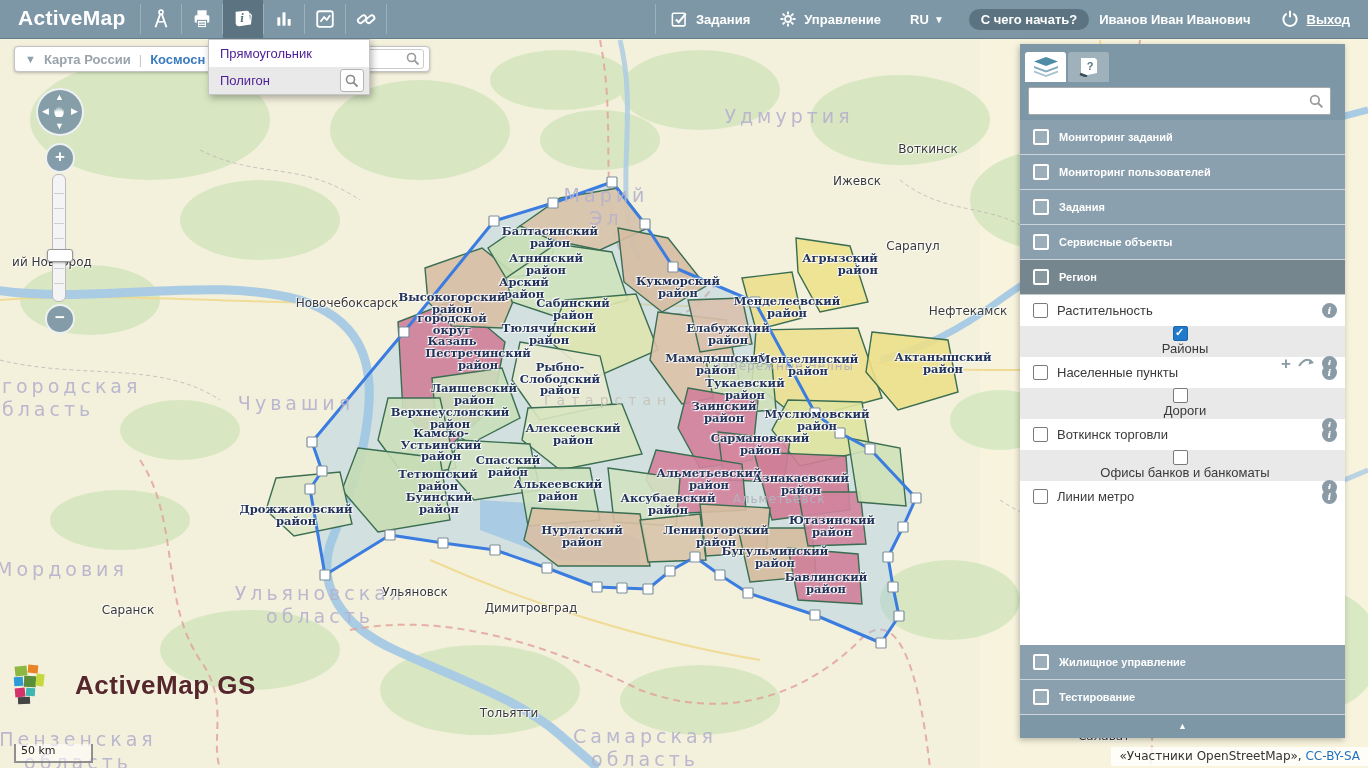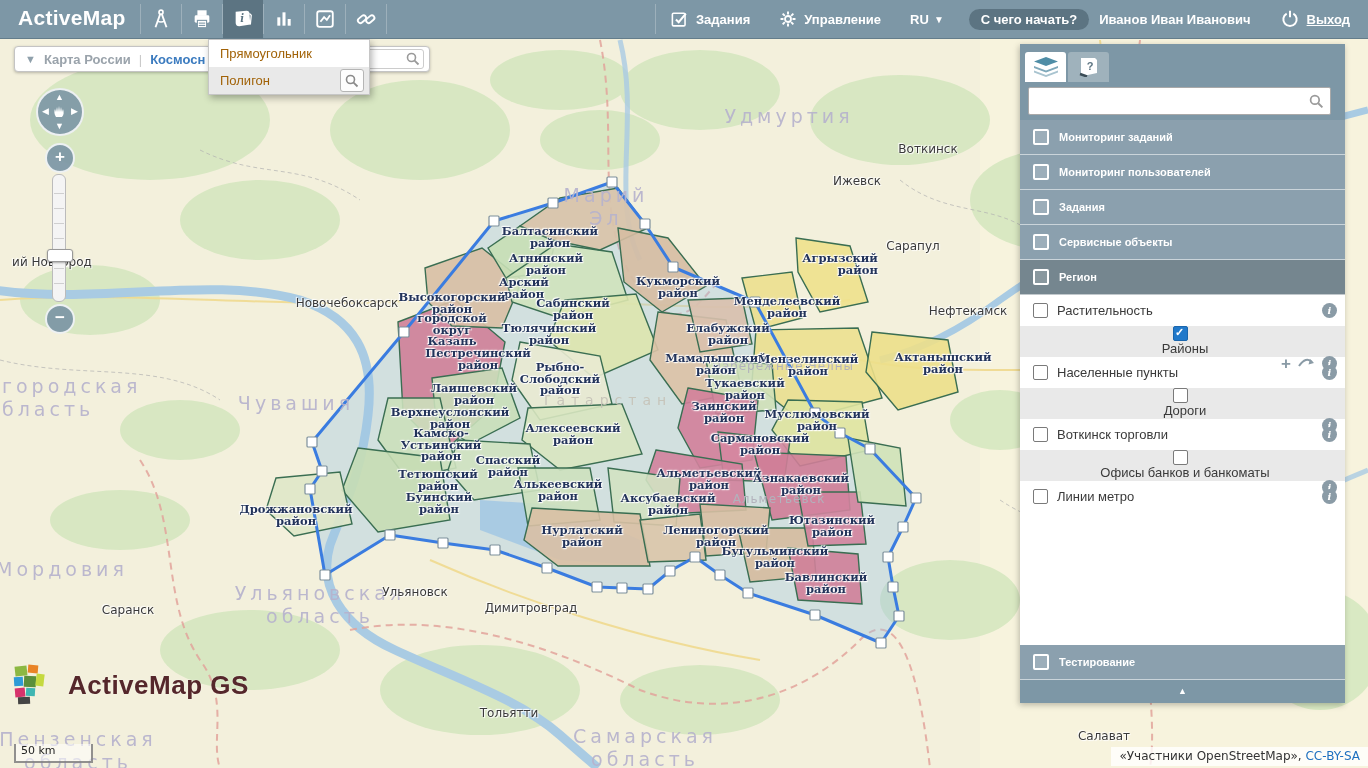--- a/index.html
+++ b/index.html
@@ -28,21 +28,21 @@
     display:flex;align-items:center;z-index:10;font-size:13px;}
   #map-bar .caret{color:#8fa0ab;font-size:11px;margin:0 8px 0 10px;}
   #map-bar .root{color:#9aa3ab;font-weight:bold;}
   #map-bar .sep{color:#c9c9c9;margin:0 8px;}
   #map-bar .lay{color:#3b7bbf;font-weight:bold;}
   #map-bar .msearch{position:absolute;right:5px;top:2px;width:92px;height:18px;border:1px solid #ccc;
     border-radius:3px;background:#fff;display:flex;align-items:center;justify-content:flex-end;padding-right:3px;}
 
   
   #dropdown{position:absolute;left:208px;top:39px;width:160px;background:#fff;border:1px solid #c6c6c6;
-    box-shadow:2px 3px 7px rgba(0,0,0,.3);z-index:12;font-size:13px;color:#a16207;}
+    box-shadow:2px 3px 7px rgba(0,0,0,.3);z-index:12;font-size:13px;color:#4c1d95;}
   .dd-row{height:27px;display:flex;align-items:center;padding-left:11px;cursor:pointer;}
   .dd-row.hov{background:#e9e9e9;}
   .dd-mag{margin-left:auto;margin-right:5px;width:22px;height:21px;border:1px solid #b5b5b5;border-radius:3px;
     background:#fdfdfd;display:flex;align-items:center;justify-content:center;}
 
   
   #pan{position:absolute;left:36px;top:88px;width:44px;height:44px;border-radius:50%;
     background:rgba(124,150,165,.9);border:2px solid rgba(255,255,255,.85);z-index:5;color:#fff;}
   #pan span{position:absolute;font-size:9px;line-height:9px;}
   #zoom-in,#zoom-out{position:absolute;left:45px;width:26px;height:26px;border-radius:50%;
@@ -50,21 +50,21 @@
     font:bold 17px "Liberation Sans",sans-serif;text-align:center;line-height:23px;}
   #zoom-in{top:143px;} #zoom-out{top:304px;}
   #slider{position:absolute;left:52px;top:174px;width:12px;height:126px;background:#f4f4f4;
     border:1px solid #bbb;border-radius:6px;z-index:5;}
   #slider .tick{position:absolute;left:1px;right:1px;height:1px;background:#cfcfcf;}
   #knob{position:absolute;left:-6px;top:74px;width:24px;height:11px;background:#fff;border:1px solid #999;
     border-radius:3px;box-shadow:0 1px 2px rgba(0,0,0,.3);}
 
   
   #logo{position:absolute;left:13px;top:664px;display:flex;align-items:center;z-index:4;}
-  #logo .txt{font:bold 26px "Liberation Sans",sans-serif;color:#55272b;margin-left:19px;letter-spacing:.5px;
+  #logo .txt{font:bold 26px "Liberation Sans",sans-serif;color:#55272b;margin-left:26px;letter-spacing:.5px;
     text-shadow:0 0 2px rgba(255,255,255,.6);}
   #scale{position:absolute;left:14px;top:744px;width:70px;height:17px;z-index:4;
     border:2px solid rgba(110,110,110,.75);border-top:none;background:rgba(255,255,255,.55);
     font:11px "DejaVu Sans",sans-serif;color:#222;padding-left:5px;}
   #attrib{position:absolute;right:0;top:747px;z-index:21;background:rgba(255,255,255,.8);
     padding:2px 8px 3px 8px;font:12px "DejaVu Sans",sans-serif;color:#333;}
   #attrib a{color:#1e70bf;text-decoration:none;}
 
   
   #toolbar{position:absolute;left:0;top:0;width:1368px;height:38px;background:#7d97a6;z-index:30;
@@ -619,20 +619,24 @@
           <span>Линии метро</span>
           <span class="lright">
             <span class="iico">i</span>
           </span>
         </div>
       </div>
 
     <div id="groups-bottom">
         <div class="sgrp">
           <span class="gcb"></span>
+          <span>Жилищное управление</span>
+        </div>
+        <div class="sgrp">
+          <span class="gcb"></span>
           <span>Тестирование</span>
         </div>
       </div>
 
     <div id="sb-foot">
       <span>▲</span>
     </div>
   </div>
 </div>
 

